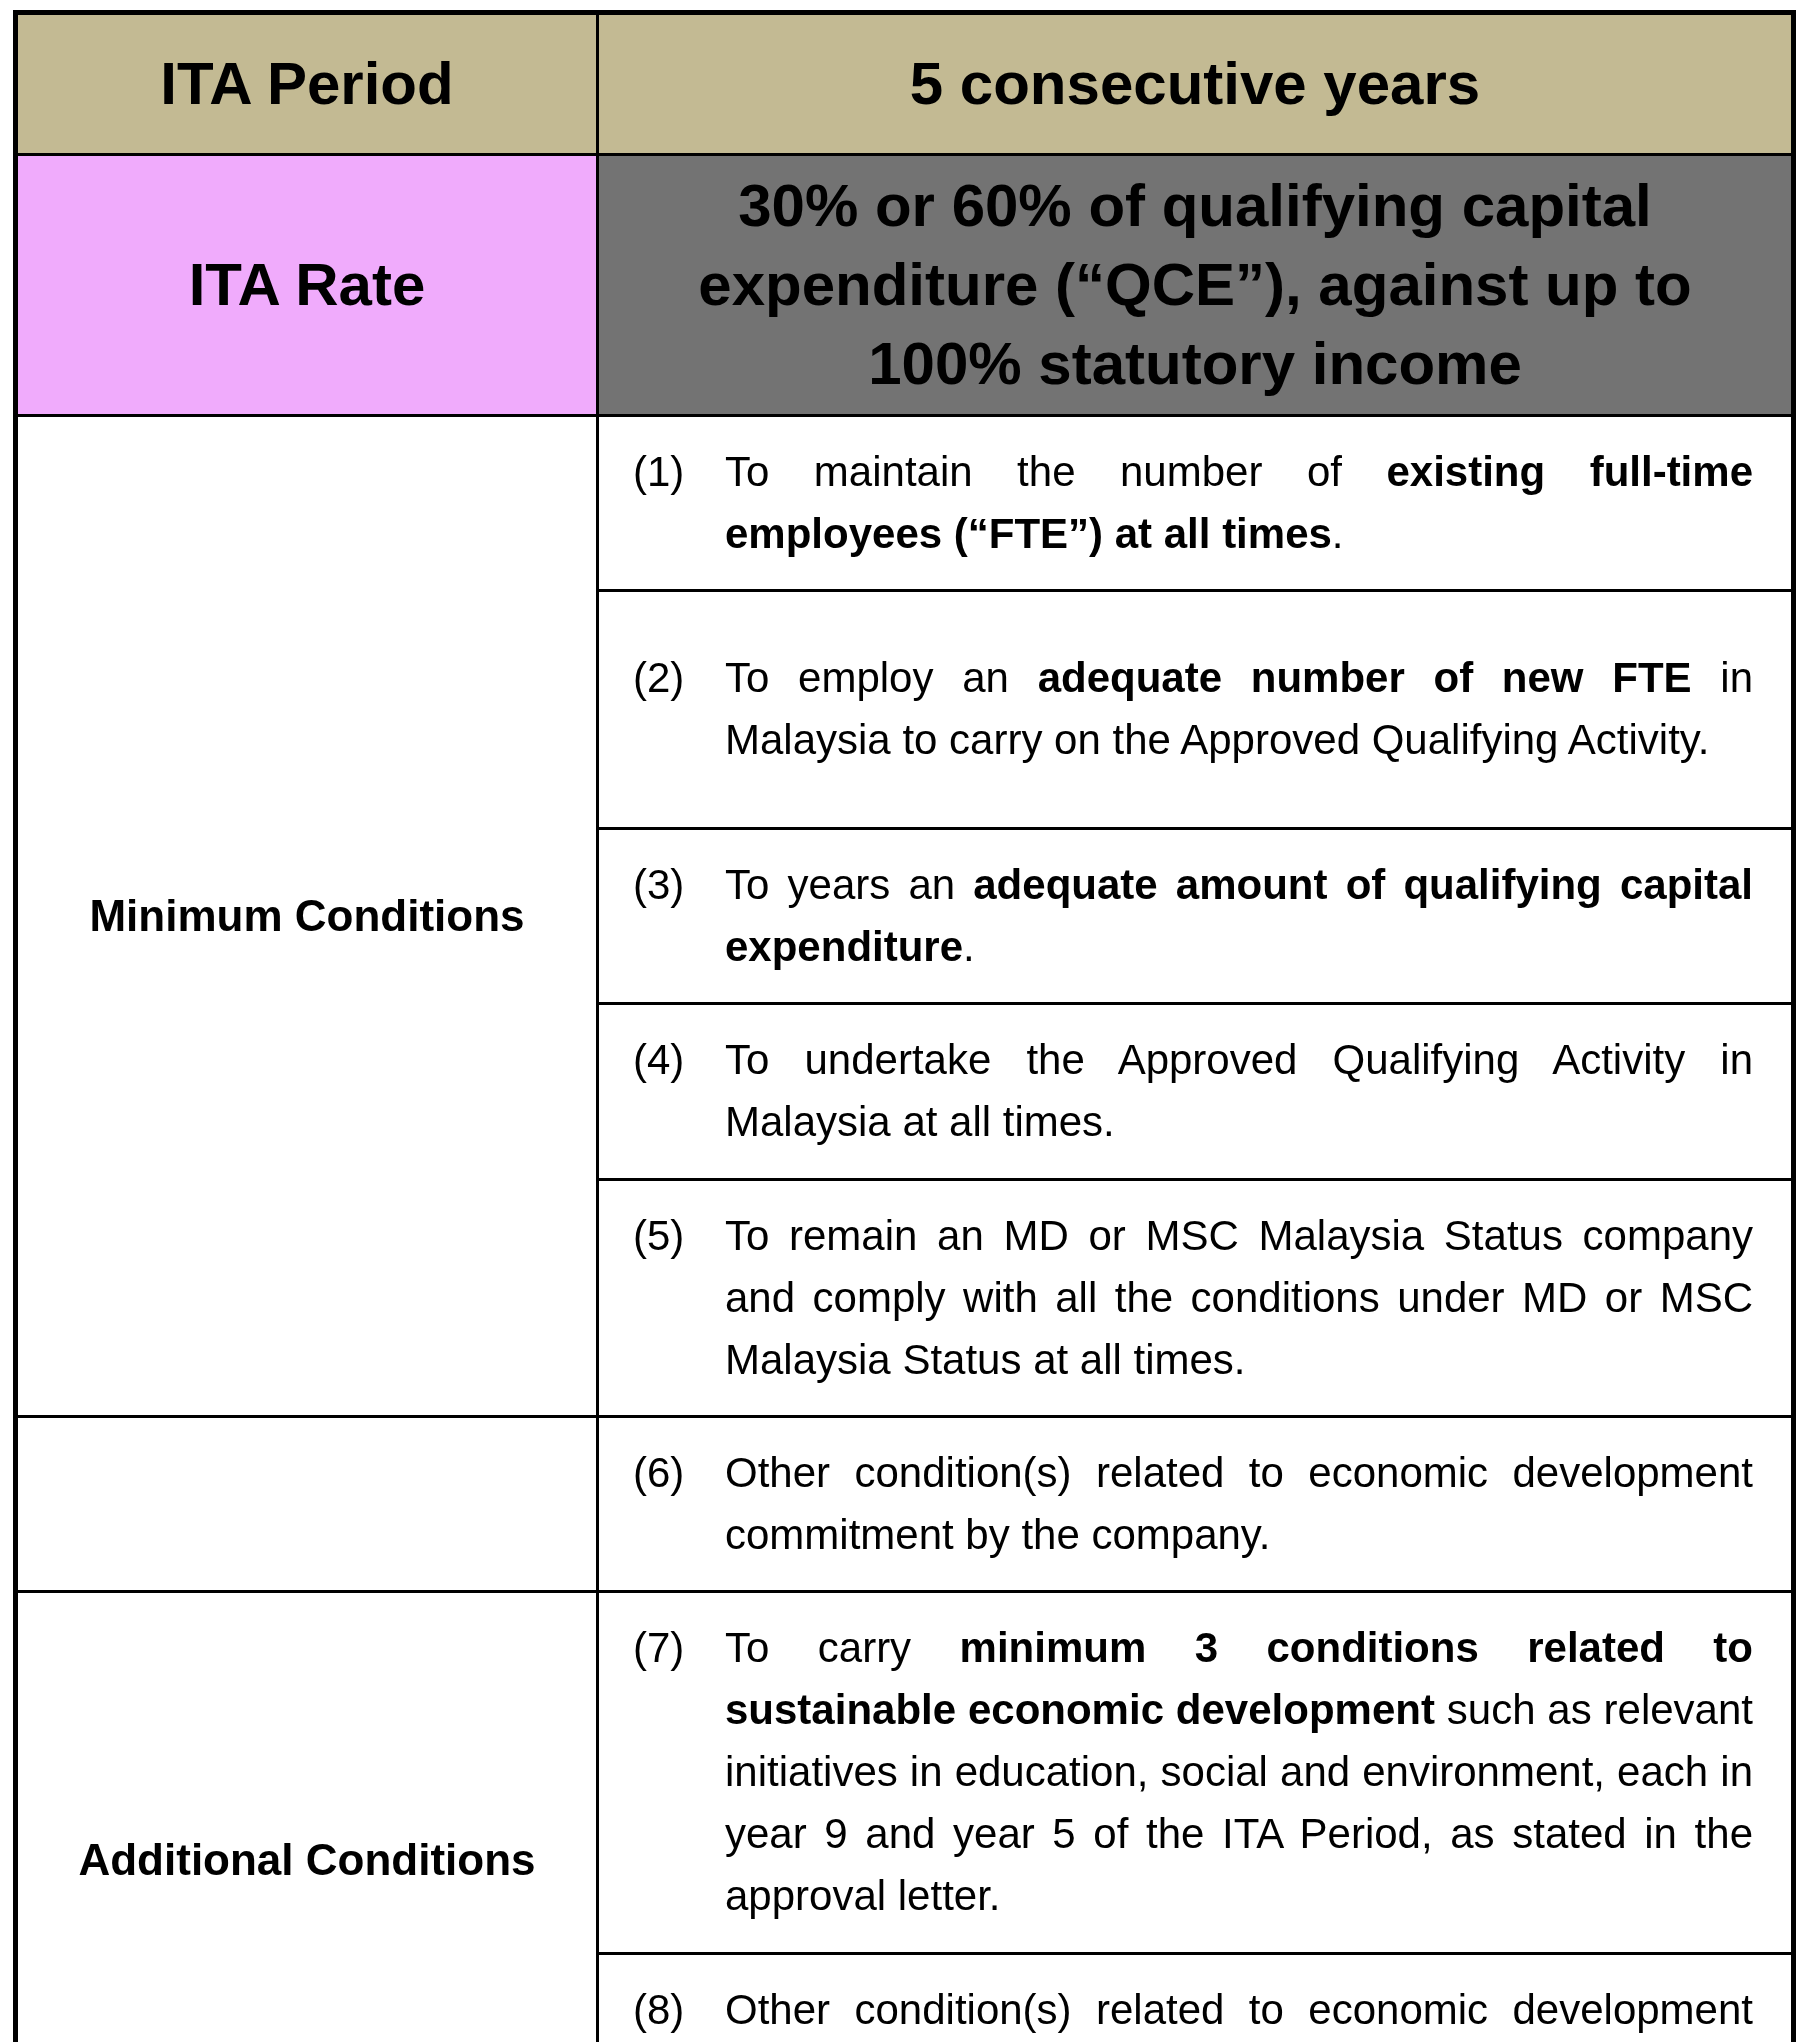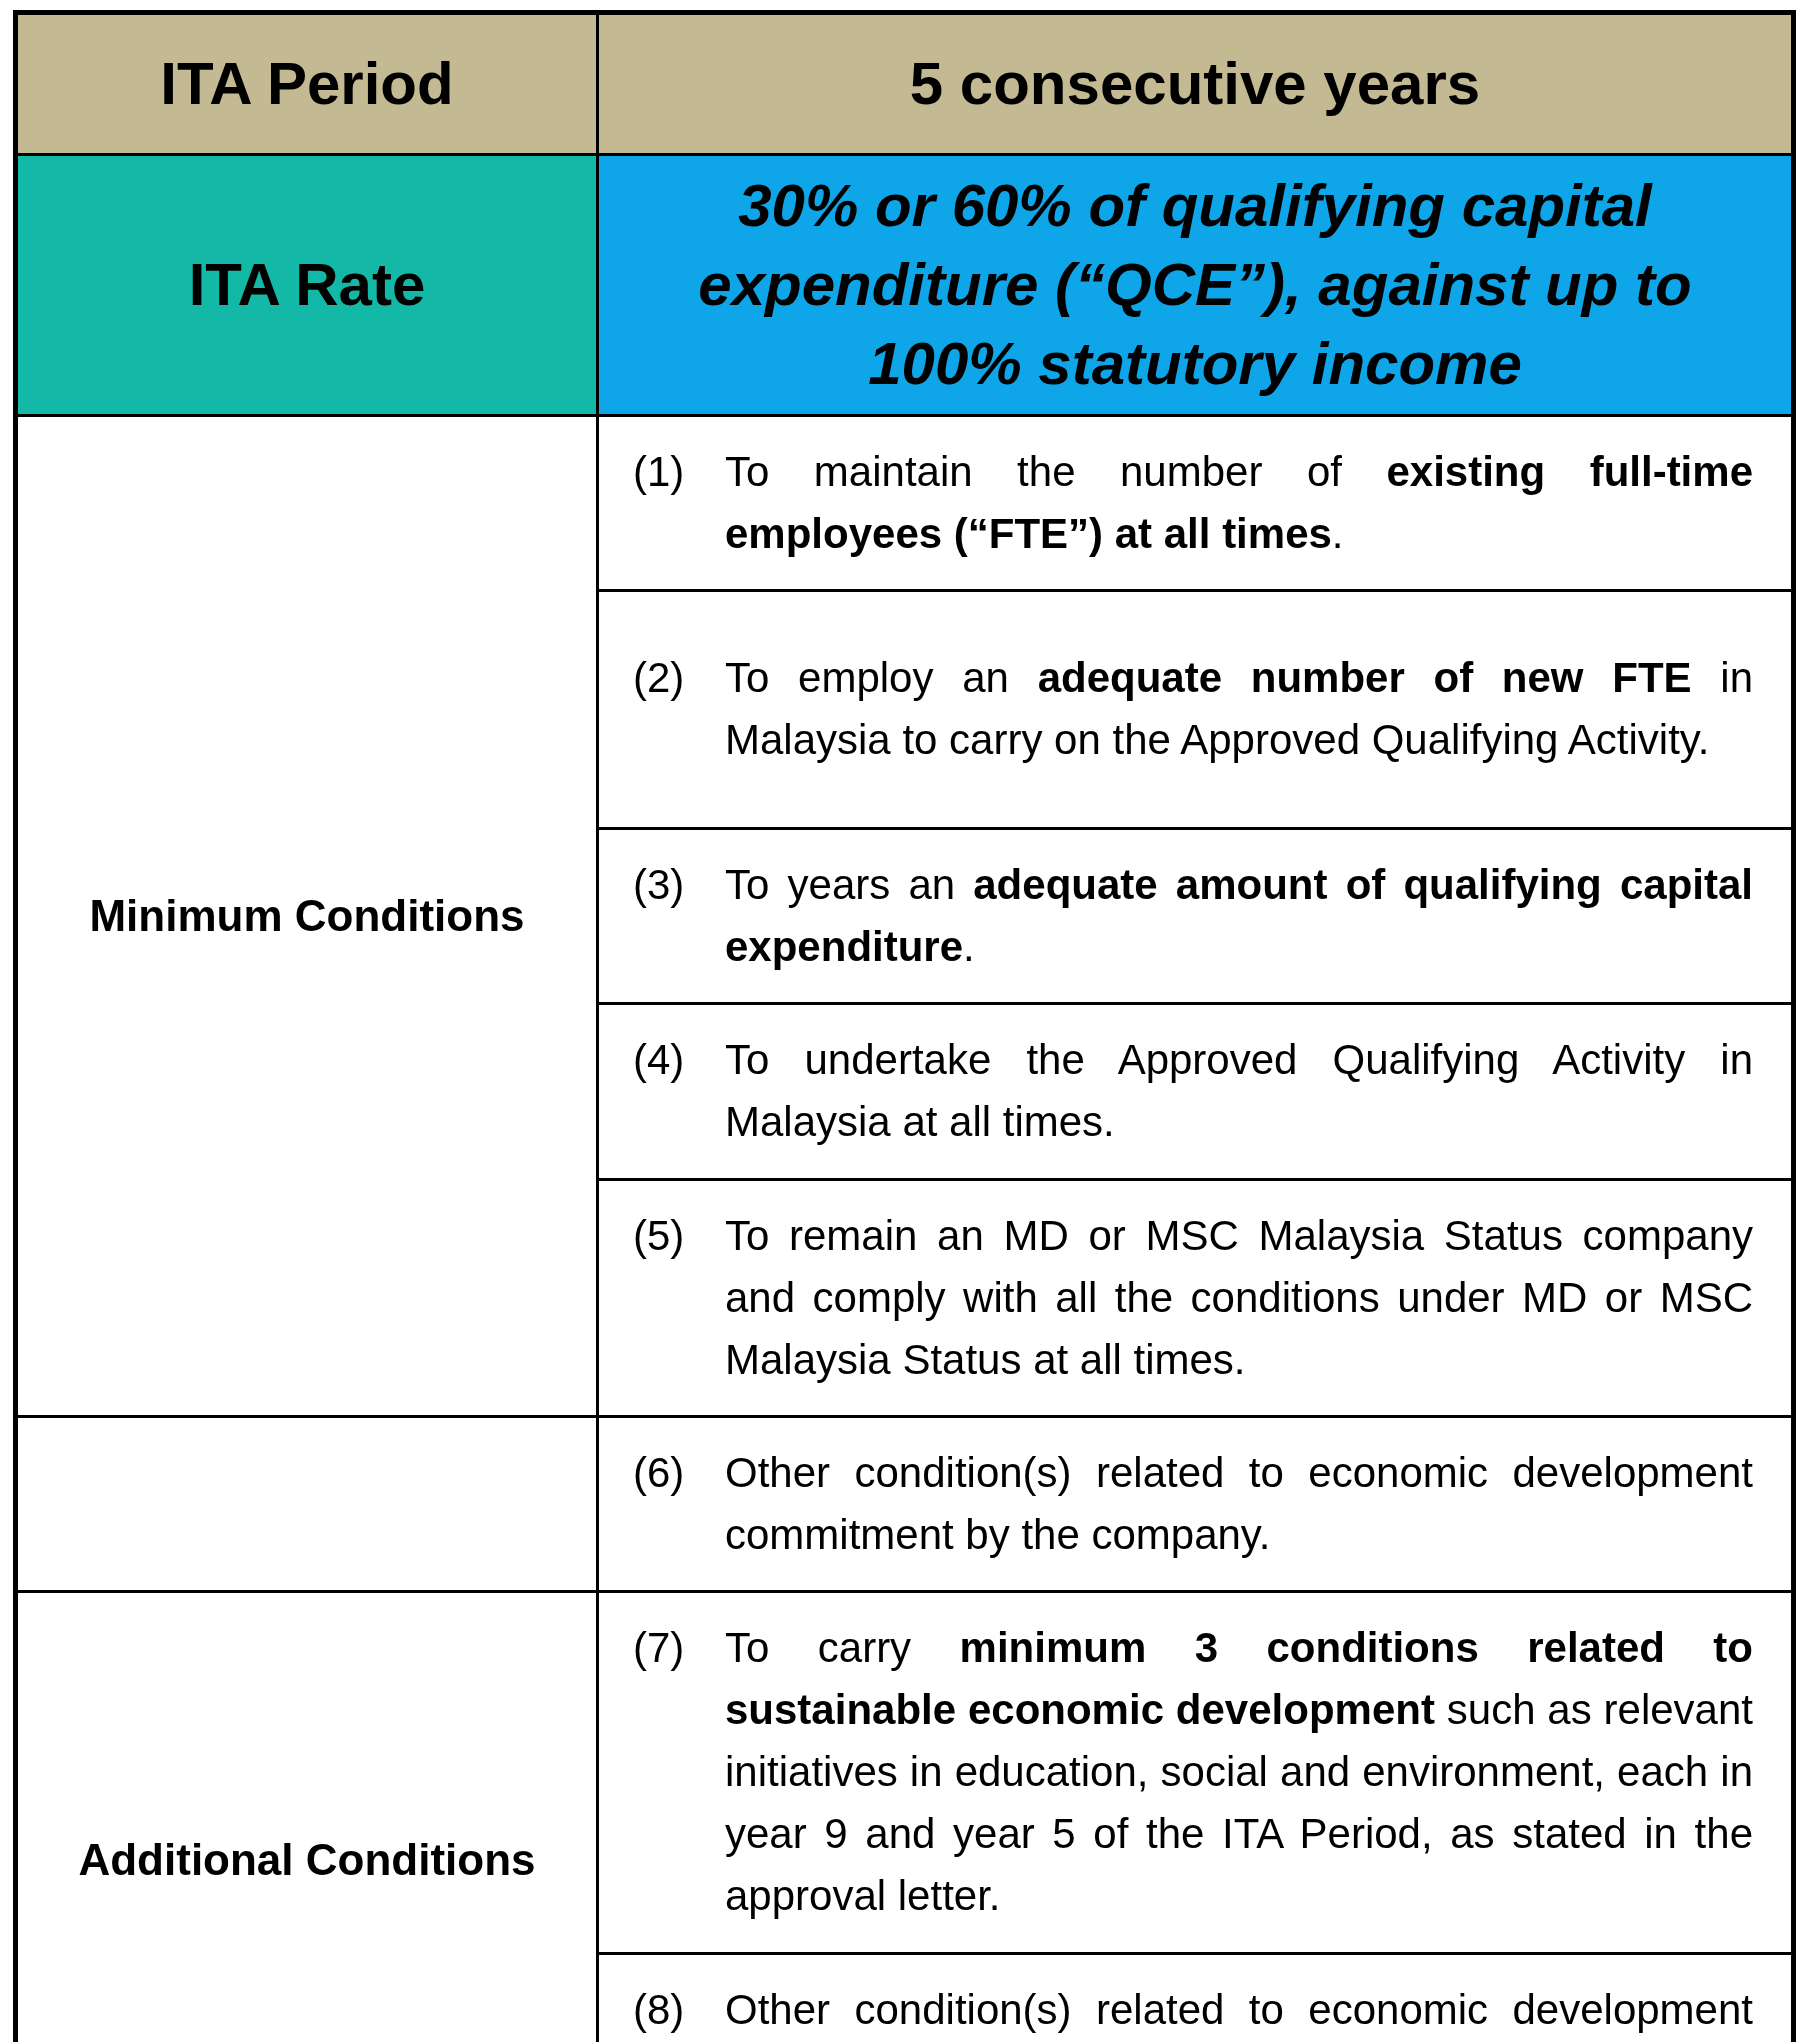--- a/index.html
+++ b/index.html
@@ -89,22 +89,22 @@
     <colgroup>
       <col class="label-col">
       <col class="detail-col">
     </colgroup>
     <thead>
       <tr class="hdr-row-1">
         <th class="hdr" style="background: rgb(195, 186, 147);">ITA Period</th>
         <th class="hdr" style="background: rgb(195, 186, 147); text-align: center;">5 consecutive years</th>
       </tr>
       <tr class="hdr-row-2">
-        <th class="hdr" style="background: #14b8a6;">ITA Rate</th>
-        <th class="hdr" style="background: #0ea5e9; font-style: italic;">30% or 60% of qualifying capital expenditure (“QCE”), against up to 100% statutory income</th>
+        <th class="hdr" style="background: #f0abfc;">ITA Rate</th>
+        <th class="hdr" style="background: #737373;">30% or 60% of qualifying capital expenditure (“QCE”), against up to 100% statutory income</th>
       </tr>
     </thead>
     <tbody>
         <tr>
           <td class="label-cell" rowspan="5">Minimum Conditions</td>
           <td class="cond-cell">
             <div class="cond"><span class="num">(1)</span><span>To maintain the number of </span><span class="b">existing full-time employees (“FTE”) at all times</span><span>.</span></div>
           </td>
         </tr>
         <tr>

